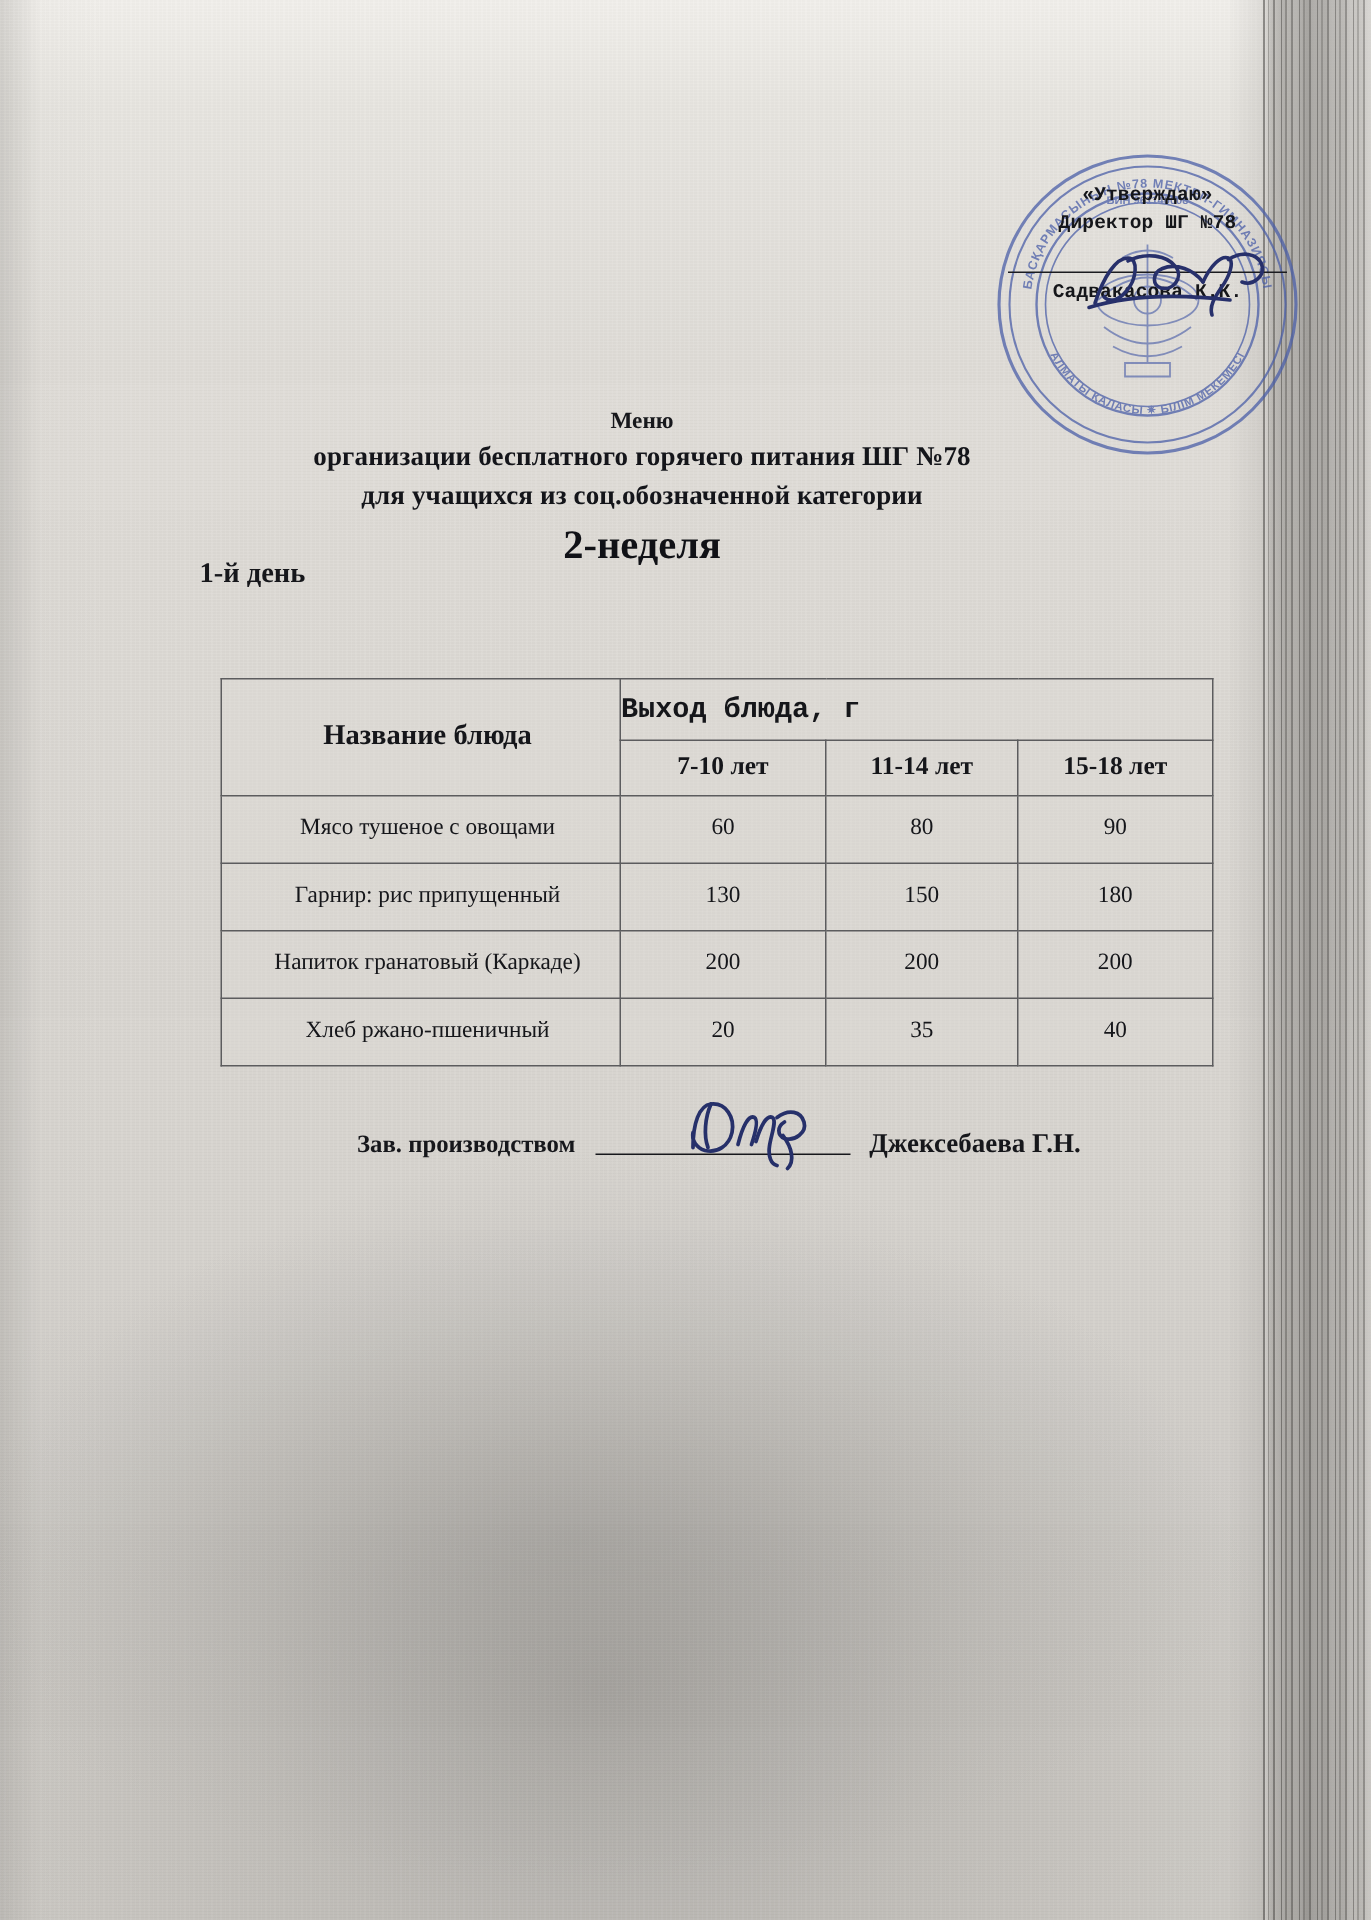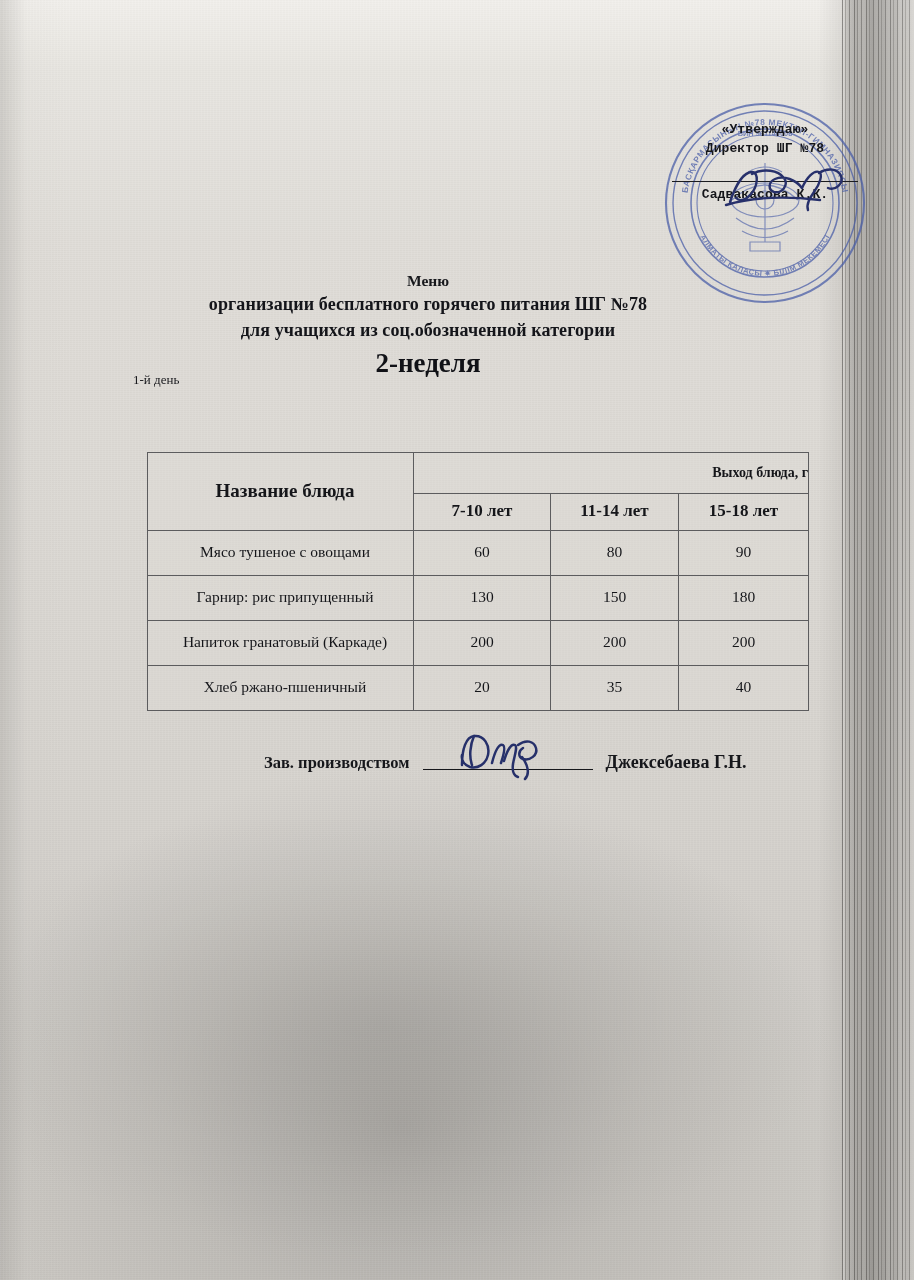--- a/index.html
+++ b/index.html
@@ -145,22 +145,22 @@
     color: #101116;
     line-height: 1.45;
     margin-top: 1px;
   }
 
   
   #day-label {
     position: absolute;
     left: 133px;
     top: 372px;
-    font-weight: normal;
-    font-size: 13px;
+    font-weight: bold;
+    font-size: 19px;
     color: #16171b;
     z-index: 4;
   }
 
   
   #menu-table {
     position: absolute;
     left: 147px;
     top: 452px;
     width: 661px;
@@ -182,26 +182,27 @@
 
   .th-dish {
     font-size: 19px;
     font-weight: bold !important;
     text-align: center;
     padding: 7px 0 7px 9px !important;
     vertical-align: middle;
     line-height: 1.2;
   }
   .th-yield {
-    font-size: 14px;
+    font-size: 19px;
     font-weight: bold !important;
-    text-align: right;
+    text-align: left;
     padding: 7px 0 6px 0 !important;
     height: 27px;
     line-height: 1.2;
+    font-family: Liberation Mono, monospace;
   }
   .th-age {
     font-size: 17px;
     font-weight: bold !important;
     padding: 5px 0 6px 0 !important;
     height: 25px;
     line-height: 1.2;
   }
   .td-dish {
     font-size: 15.5px;
@@ -226,21 +227,20 @@
     align-items: flex-end;
     gap: 0;
     z-index: 4;
   }
   #prod-row .pr-label {
     font-weight: bold;
     font-size: 16.5px;
     color: #16171b;
     white-space: nowrap;
     padding-bottom: 1px;
-    margin-left: 26px;
   }
   #prod-row .pr-rule {
     position: relative;
     width: 170px;
     margin: 0 13px 4px 13px;
     border-bottom: 1.7px solid #16171b;
     height: 1px;
   }
   #prod-row .pr-name {
     font-weight: bold;

